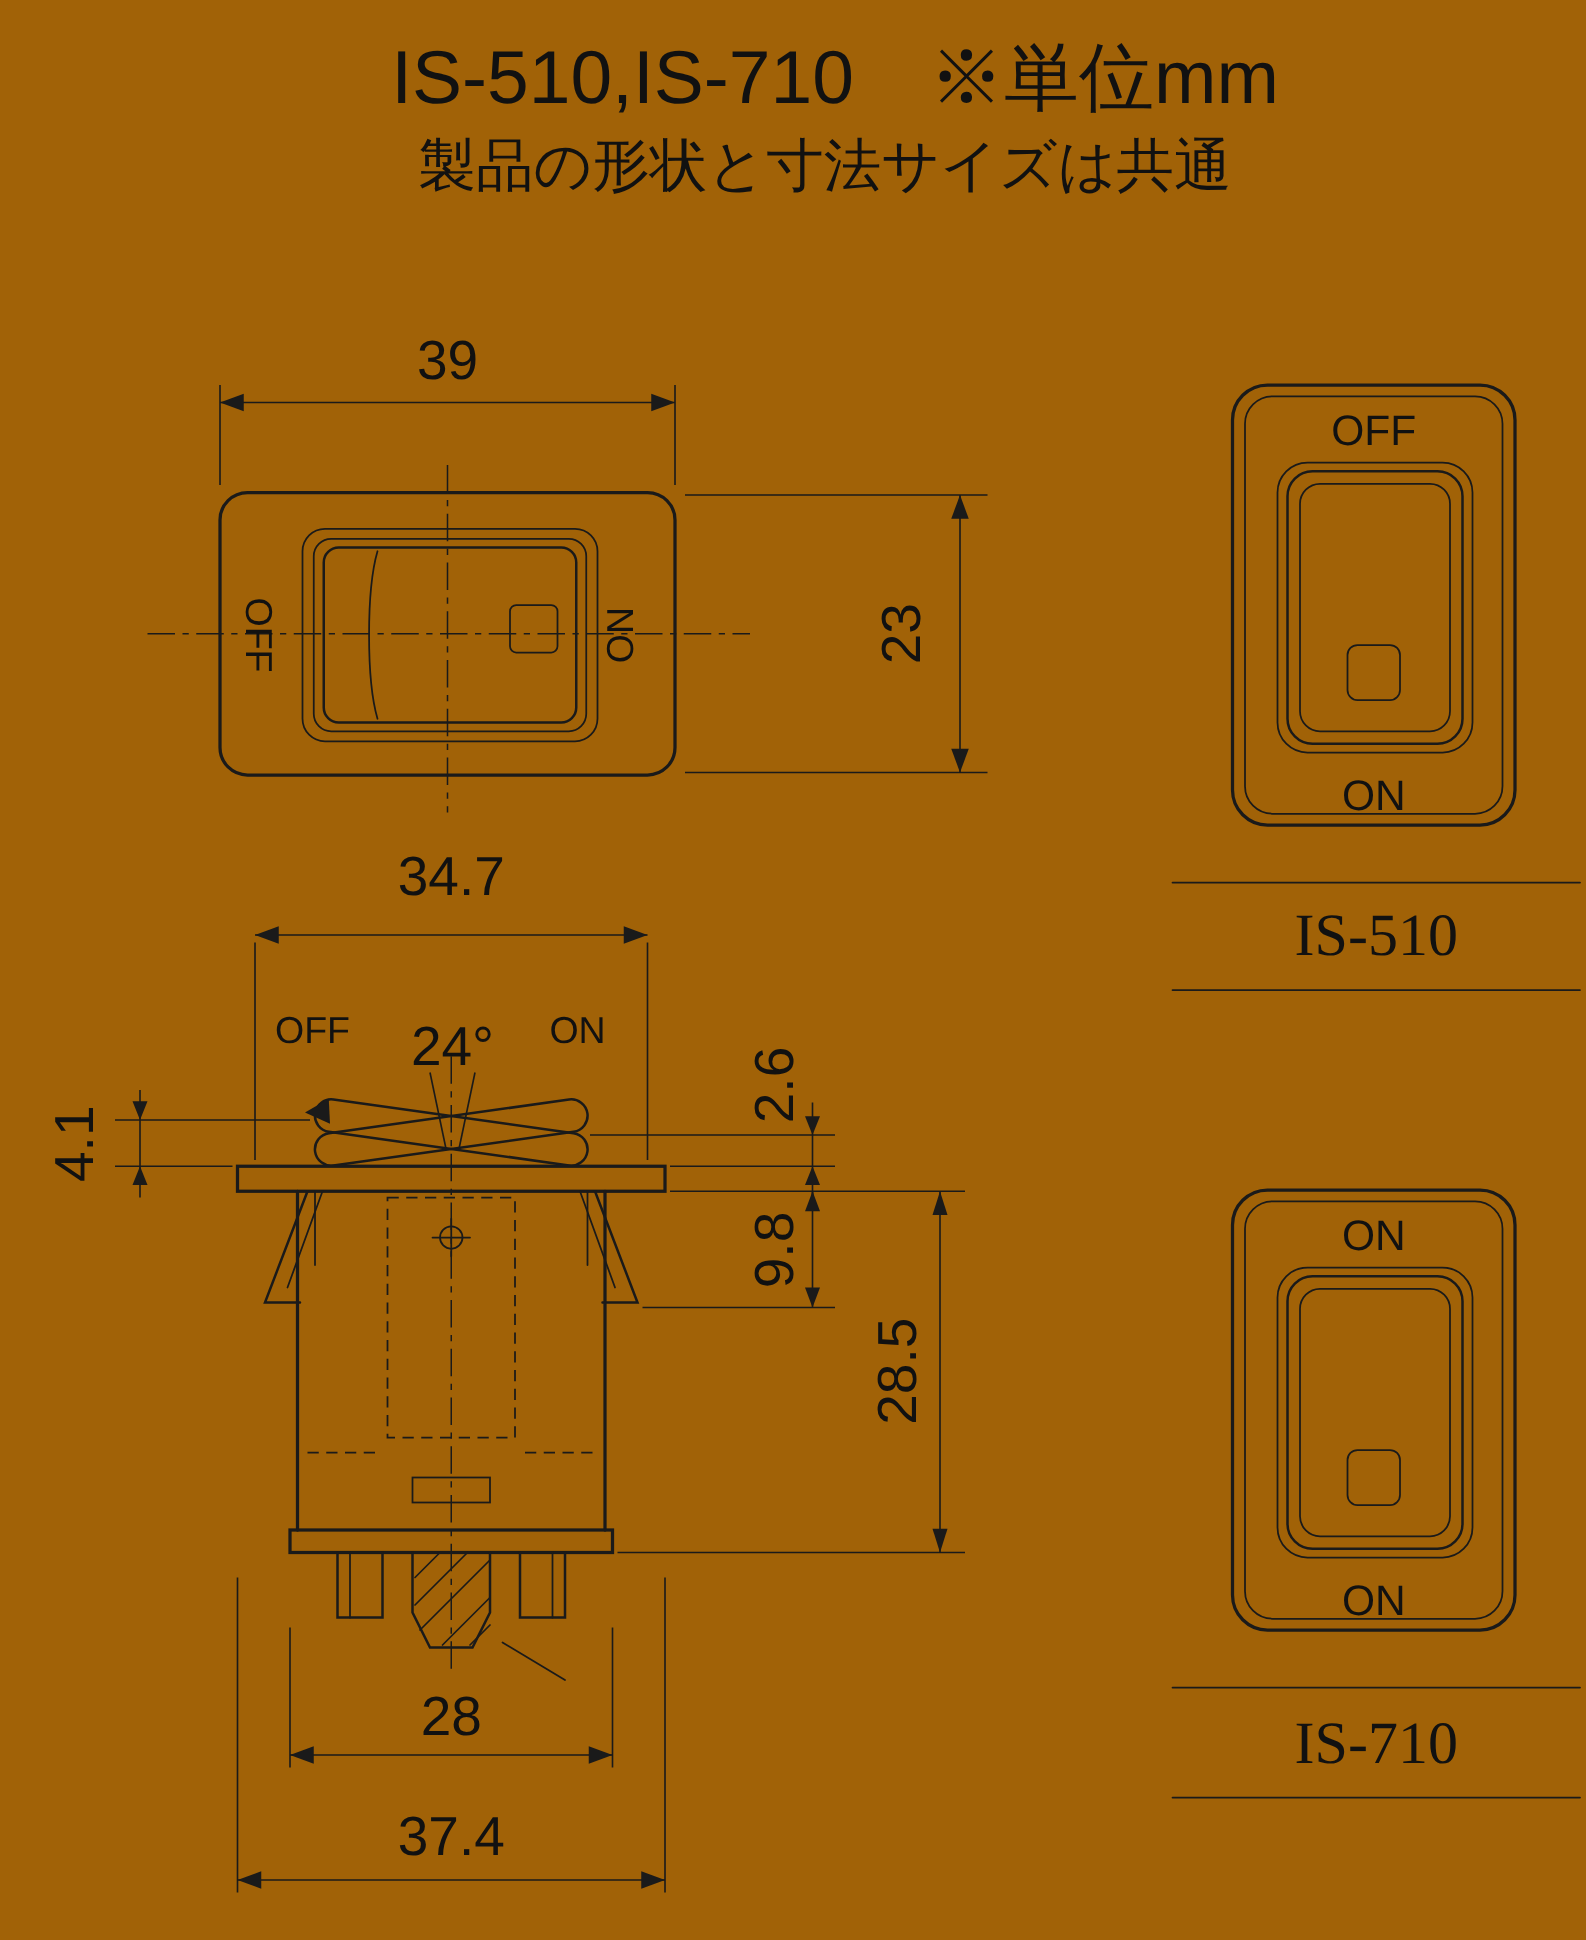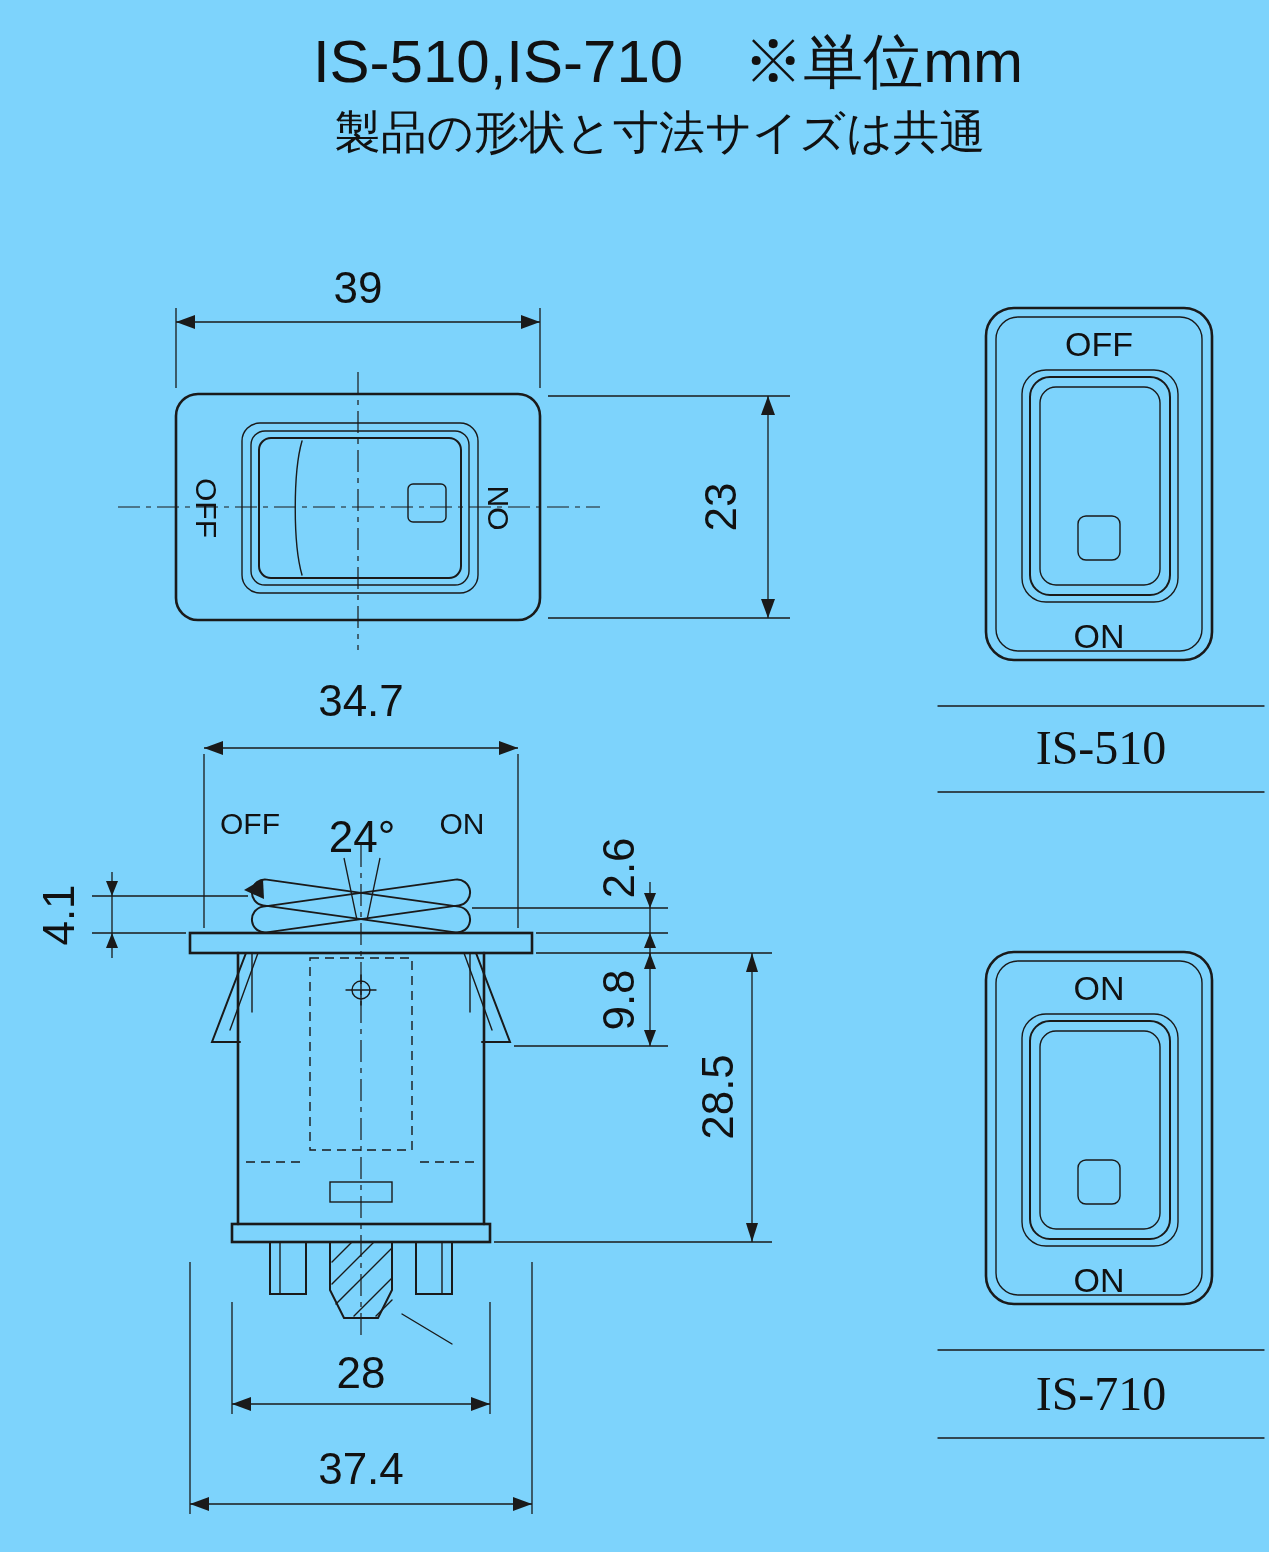--- a/index.html
+++ b/index.html
@@ -1,16 +1,16 @@
 <!DOCTYPE html>
 <html><head>
 <meta charset="utf-8">
 <style>
   html,body{margin:0;padding:0;background:#ffffff;}
-  #canvas{position:relative;width:1269px;height:1552px;background:#7dd3fc;overflow:hidden;
+  #canvas{position:relative;width:1269px;height:1552px;background:#a16207;overflow:hidden;
           font-family:"Liberation Sans",sans-serif;}
   svg{position:absolute;left:0;top:0;}
   .ln   {stroke:#1a1a1a;stroke-width:2.6;fill:none;stroke-linecap:round;}
   .md   {stroke:#1a1a1a;stroke-width:2;fill:none;stroke-linecap:round;}
   .thin {stroke:#1a1a1a;stroke-width:1.4;fill:none;stroke-linecap:round;}
   .cl   {stroke:#1a1a1a;stroke-width:1.2;fill:none;stroke-dasharray:22 6 5 6;}
   .hid  {stroke:#1a1a1a;stroke-width:1.4;fill:none;stroke-dasharray:9 6;}
   .dim  {stroke:#1a1a1a;stroke-width:1.3;fill:none;}
   .arr  {fill:#1a1a1a;stroke:none;}
   .dimtxt{font-size:44px;fill:#111111;font-family:"Liberation Sans",sans-serif;}

